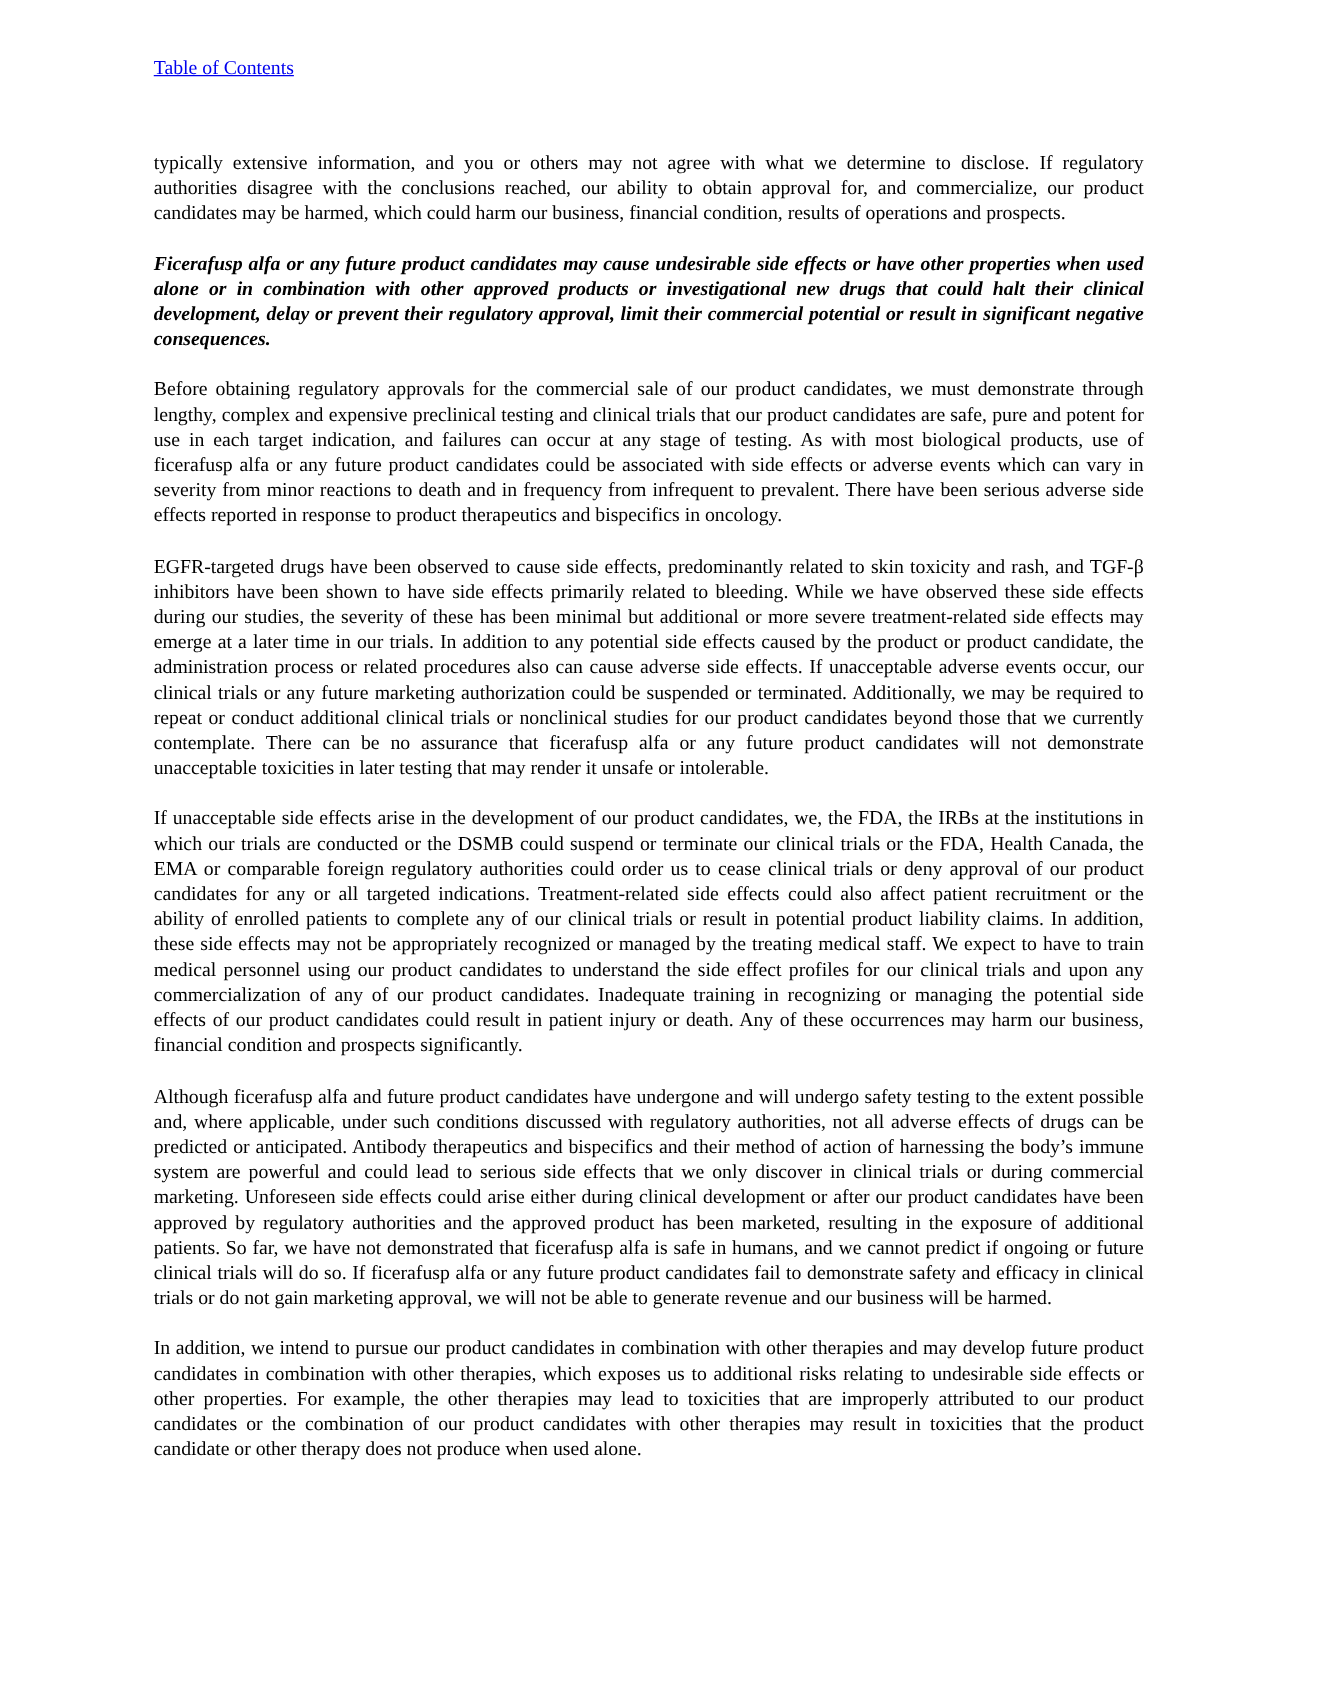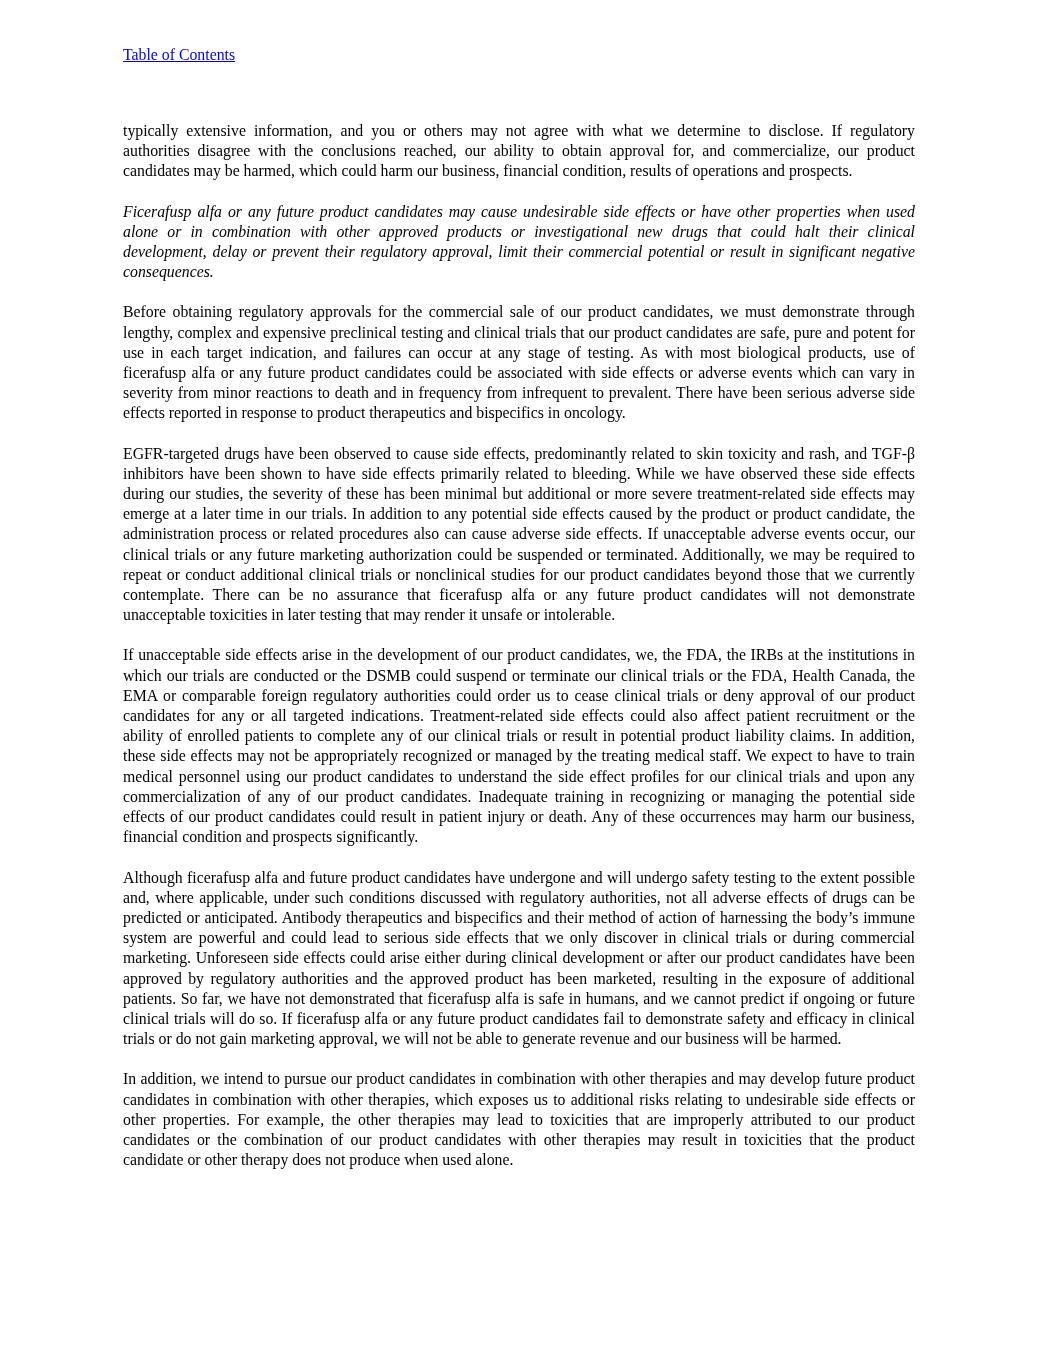--- a/index.html
+++ b/index.html
@@ -31,21 +31,21 @@
     left: 123px;
     width: 808px;
   }
   .content p {
     margin: 0 16px 20px 0;
     font-size: 15.8px;
     line-height: 20.2px;
     text-align: justify;
   }
   .content p.heading {
-    font-weight: normal;
+    font-weight: bold;
     font-style: italic;
   }
   .page-number {
     position: absolute;
     top: 1318px;
     left: 0;
     width: 100%;
     text-align: center;
     font-size: 14px;
   }

